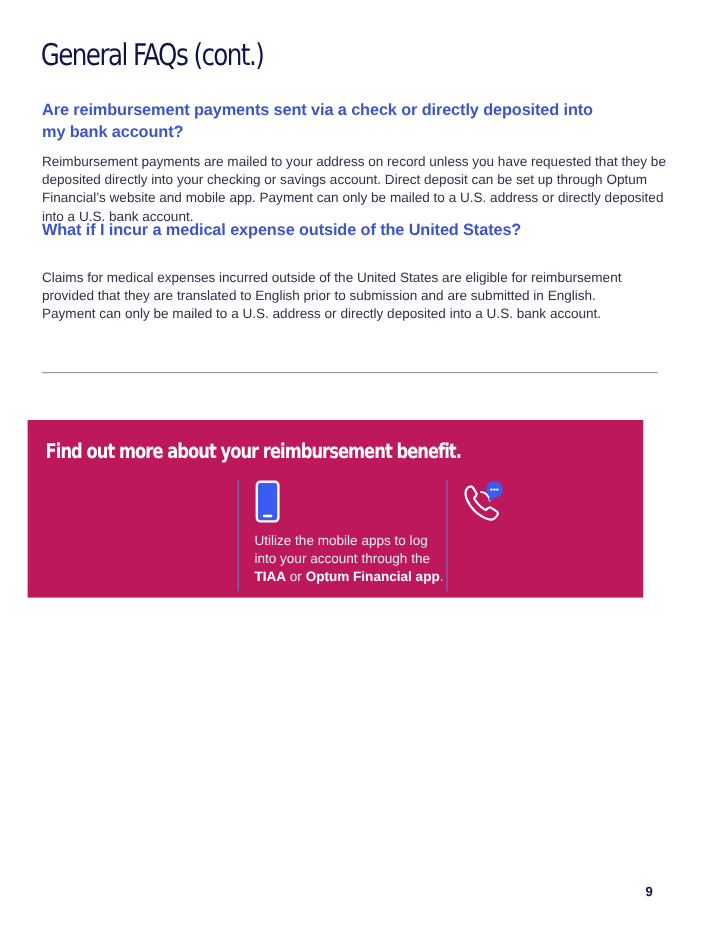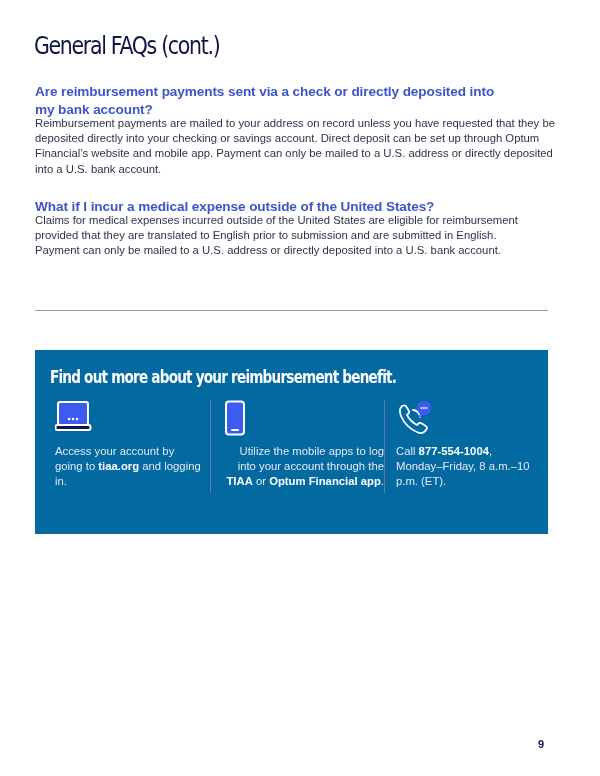--- a/index.html
+++ b/index.html
@@ -12,49 +12,49 @@
     font-size: 25px; font-weight: normal; color: #0f1548;
     letter-spacing: -1.6px; transform: scaleX(0.82); transform-origin: left top;
     white-space: nowrap;
   }
   .question {
     position: absolute; left: 35px;
     font-size: 13.6px; font-weight: bold; color: #3d55c8;
     line-height: 18px; letter-spacing: -0.1px;
   }
   .q1 { top: 83px; width: 470px; }
-  .q2 { top: 198px; width: 480px; }
+  .q2 { top: 183px; width: 480px; }
 
   .answer {
     position: absolute; left: 35px; width: 520px;
-    font-size: 11.3px; line-height: 15.2px; color: #2d3348;
+    font-size: 11.3px; line-height: 15.2px; color: #2d3348; margin-top: 12px;
   }
   .a1 { top: 116px; }
   .a2 { top: 213px; }
   .a3 { top: 243px; }
 
   .divider {
     position: absolute; left: 35px; top: 310px; width: 513px; height: 1px;
     background: #9a9a9a;
   }
 
   .info-box {
-    position: absolute; left: 35px; top: 350px; width: 513px; height: 184px;
-    background: #0369a1;
+    position: absolute; left: 23px; top: 350px; width: 513px; height: 148px;
+    background: #be185d;
   }
   .info-title {
     position: absolute; left: 15px; top: 17px;
     font-family: "DejaVu Sans", sans-serif;
     font-size: 17px; font-weight: bold; color: #ffffff;
     letter-spacing: -1px; transform: scaleX(0.8); transform-origin: left top;
     white-space: nowrap;
   }
   .col { position: absolute; top: 50px; }
   .col-1 { left: 20px; width: 150px; }
-  .col-2 { left: 189px; width: 160px; text-align: right; }
+  .col-2 { left: 189px; width: 160px; }
   .col-3 { left: 361px; width: 140px; }
   .vdiv {
     position: absolute; top: 50px; width: 1px; height: 93px; background: #6a75b0;
   }
   .vdiv-1 { left: 175px; }
   .vdiv-2 { left: 349px; }
   .icon { display: block; height: 36px; }
   .col-text {
     margin-top: 8px; font-size: 11.3px; line-height: 15.2px; color: #e6e9f5;
   }
@@ -75,30 +75,20 @@
 
 <h2 class="question q2">What if I incur a medical expense outside of the United States?</h2>
 <p class="answer a2">Claims for medical expenses incurred outside of the United States are eligible for reimbursement provided that they are translated to English prior to submission and are submitted in English.</p>
 <p class="answer a3">Payment can only be mailed to a U.S. address or directly deposited into a U.S. bank account.</p>
 
 <div class="divider"></div>
 
 <section class="info-box">
   <h3 class="info-title">Find out more about your reimbursement benefit.</h3>
 
-  <div class="col col-1">
-    <svg class="icon" width="38" height="36" viewBox="0 0 38 36">
-      <rect x="3" y="2" width="30" height="23" rx="2" fill="#3d5af1" stroke="#ffffff" stroke-width="2"></rect>
-      <rect x="0.5" y="25" width="35" height="5" rx="2" fill="#0c1557" stroke="#ffffff" stroke-width="2"></rect>
-      <circle cx="14" cy="19" r="1.3" fill="#ffffff"></circle>
-      <circle cx="18" cy="19" r="1.3" fill="#ffffff"></circle>
-      <circle cx="22" cy="19" r="1.3" fill="#ffffff"></circle>
-    </svg>
-    <p class="col-text"><span>Access your account by going to </span><b>tiaa.org</b><span> and logging in.</span></p>
-  </div>
 
   <div class="vdiv vdiv-1"></div>
 
   <div class="col col-2">
     <svg class="icon" width="22" height="36" viewBox="0 0 22 36">
       <rect x="2" y="1.5" width="18" height="33" rx="3" fill="#3d5af1" stroke="#ffffff" stroke-width="2"></rect>
       <line x1="8" y1="30" x2="14" y2="30" stroke="#ffffff" stroke-width="2" stroke-linecap="round"></line>
     </svg>
     <p class="col-text"><span>Utilize the mobile apps to log into your account through the </span><b>TIAA</b><span> or </span><b>Optum Financial app</b><span>.</span></p>
   </div>
@@ -108,17 +98,16 @@
   <div class="col col-3">
     <svg class="icon" width="36" height="36" viewBox="0 0 36 36">
       <path d="M6 6 C4 8 3 11 5 16 C8 23 14 29 21 32 C25 34 28 33 30 30 L31 28 C31 27 30 26 29 25.5 L25 23 C24 22.5 23 23 22 24 L21 25 C18 24 12 18 11 15 L12 14 C13 13 13.5 12 13 11 L10.5 7 C10 6 9 5 8 5.5 Z" fill="none" stroke="#ffffff" stroke-width="1.8" stroke-linejoin="round"></path>
       <path d="M17 10 C20 10 24 13 24 17" fill="none" stroke="#ffffff" stroke-width="1.8" stroke-linecap="round"></path>
       <circle cx="28" cy="8" r="7" fill="#3d5af1"></circle>
       <path d="M24 13 L23 18 L28 14.5 Z" fill="#3d5af1"></path>
       <circle cx="25.5" cy="8" r="1" fill="#ffffff"></circle>
       <circle cx="28" cy="8" r="1" fill="#ffffff"></circle>
       <circle cx="30.5" cy="8" r="1" fill="#ffffff"></circle>
     </svg>
-    <p class="col-text"><span>Call </span><b>877-554-1004</b><span>, Monday–Friday, 8 a.m.–10 p.m. (ET).</span></p>
   </div>
 </section>
 
 <div class="page-num">9</div>
 
 </body></html>

